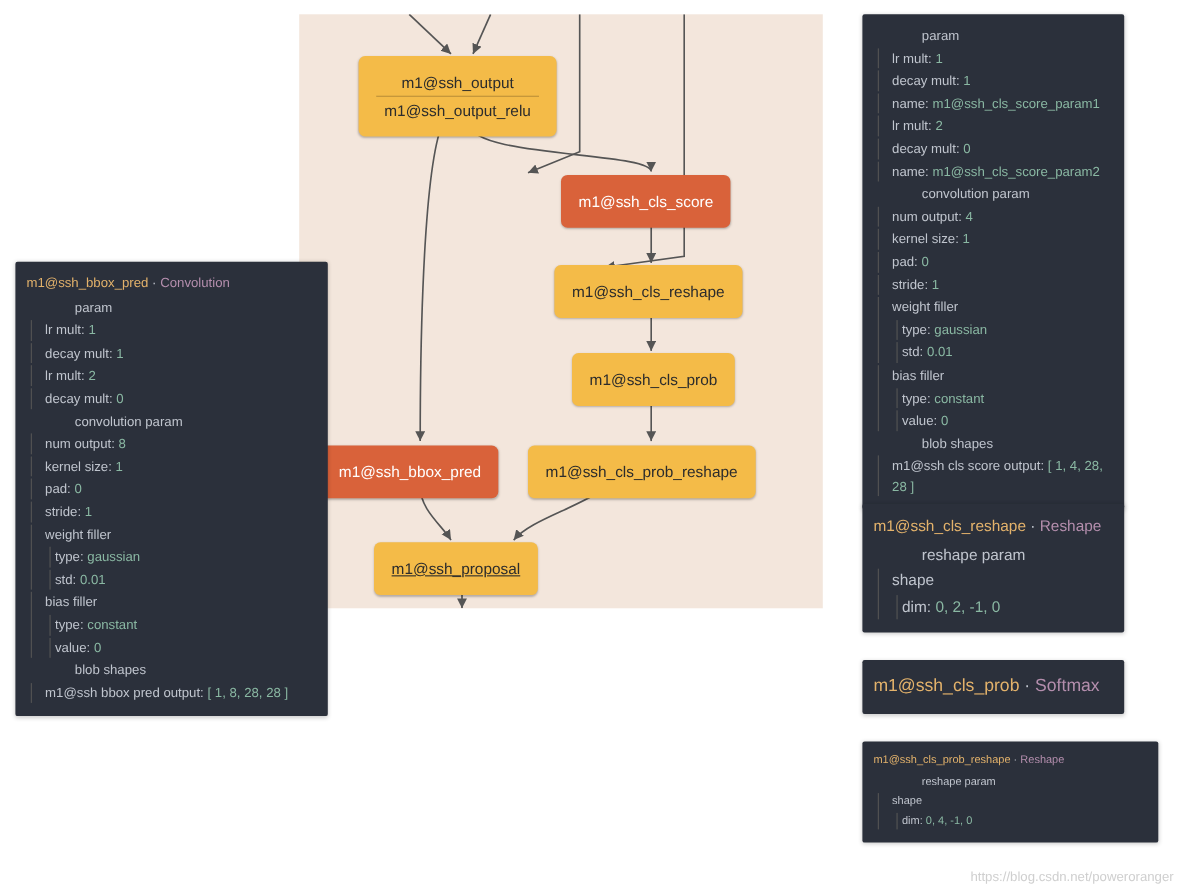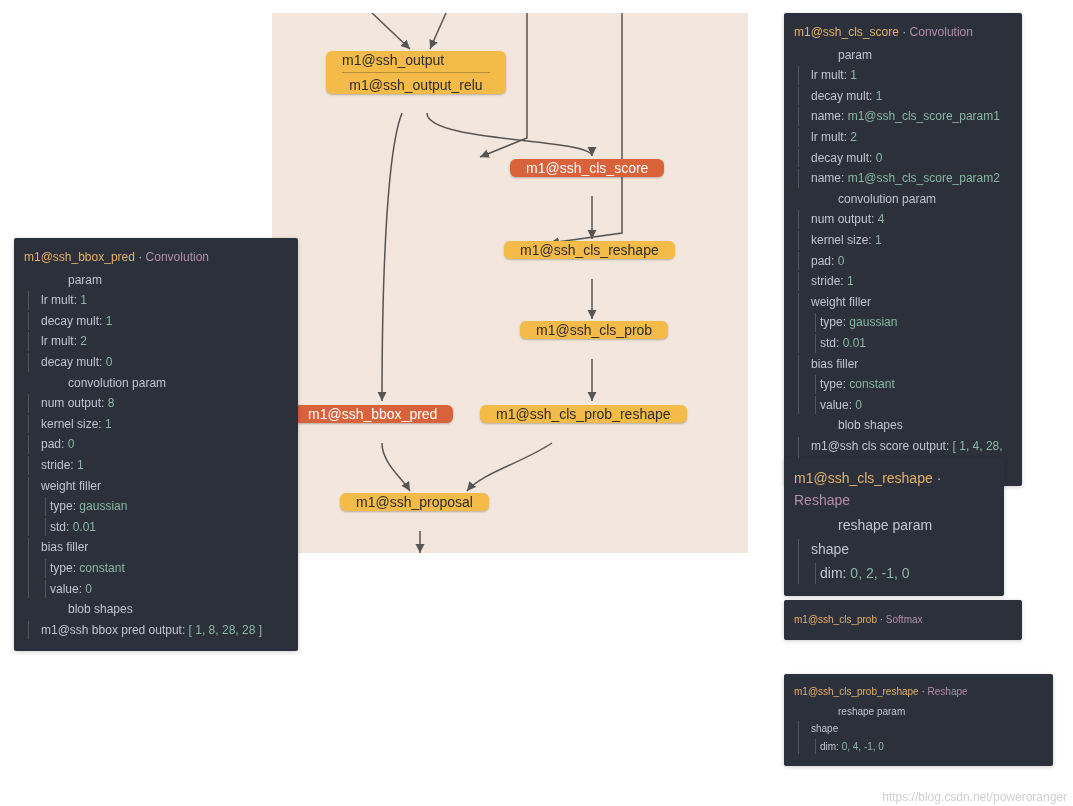--- a/index.html
+++ b/index.html
@@ -41,24 +41,24 @@
     height: 540px;
     background: #f3e6dc;
   }
   .node {
     position: absolute;
     border-radius: 6px;
     font-size: 14px;
     color: #2c2c2c;
     display: flex;
     flex-direction: column;
-    align-items: flex-start;
+    align-items: center;
     justify-content: center;
     text-align: center;
-    padding: 1px 16px;
+    padding: 16px 16px;
     box-shadow: 0 1px 2px rgba(0,0,0,0.25);
   }
   .node.orange { background: #f4bb48; }
   .node.red { background: #d9623a; color: #fff; }
   .node .sub { border-top: 1px solid rgba(0,0,0,0.25); margin-top: 4px; padding-top: 4px; width: 100%; text-align:center;}
   svg.edges { position:absolute; left:0; top:0; width:100%; height:100%; pointer-events:none; }
 
   .watermark {
     position: absolute;
     right: 6px;
@@ -112,21 +112,21 @@
   </div>
   <div class="node orange" style="left:248px; top:308px;">
     <span>m1@ssh_cls_prob</span>
   </div>
   <div class="node red" style="left:20px; top:392px;">
     <span>m1@ssh_bbox_pred</span>
   </div>
   <div class="node orange" style="left:208px; top:392px;">
     <span>m1@ssh_cls_prob_reshape</span>
   </div>
-  <div class="node orange" style="left:68px; top:480px;">
+  <div class="node orange" style="left:68px; top:480px;text-decoration:underline;">
     <span>m1@ssh_proposal</span>
   </div>
 </div>
 
 <div class="panel" style="left:14px; top:238px; width:284px;">
   <div class="title">
     <span class="name">m1@ssh_bbox_pred</span>
     <span class="dot"> · </span>
     <span class="type">Convolution</span>
   </div>
@@ -146,25 +146,20 @@
   </div>
   <div class="kv"><span class="key">bias filler</span>
     <div class="kv2"><span class="key">type: </span><span class="val">constant</span></div>
     <div class="kv2"><span class="key">value: </span><span class="val">0</span></div>
   </div>
   <div class="sec">blob shapes</div>
   <div class="kv"><span class="key">m1@ssh bbox pred output: </span><span class="val">[ 1, 8, 28, 28 ]</span></div>
 </div>
 
 <div class="panel" style="left:784px; top:13px; width:238px;">
-  <div class="title">
-    <span class="name">m1@ssh_cls_score</span>
-    <span class="dot"> · </span>
-    <span class="type">Convolution</span>
-  </div>
   <div class="sec">param</div>
   <div class="kv"><span class="key">lr mult: </span><span class="val">1</span></div>
   <div class="kv"><span class="key">decay mult: </span><span class="val">1</span></div>
   <div class="kv"><span class="key">name: </span><span class="val">m1@ssh_cls_score_param1</span></div>
   <div class="kv"><span class="key">lr mult: </span><span class="val">2</span></div>
   <div class="kv"><span class="key">decay mult: </span><span class="val">0</span></div>
   <div class="kv"><span class="key">name: </span><span class="val">m1@ssh_cls_score_param2</span></div>
   <div class="sec">convolution param</div>
   <div class="kv"><span class="key">num output: </span><span class="val">4</span></div>
   <div class="kv"><span class="key">kernel size: </span><span class="val">1</span></div>
@@ -175,33 +170,33 @@
     <div class="kv2"><span class="key">std: </span><span class="val">0.01</span></div>
   </div>
   <div class="kv"><span class="key">bias filler</span>
     <div class="kv2"><span class="key">type: </span><span class="val">constant</span></div>
     <div class="kv2"><span class="key">value: </span><span class="val">0</span></div>
   </div>
   <div class="sec">blob shapes</div>
   <div class="kv"><span class="key">m1@ssh cls score output: </span><span class="val">[ 1, 4, 28, 28 ]</span></div>
 </div>
 
-<div class="panel" style="left:784px; top:458px; width:220px; font-size:14px;">
+<div class="panel" style="left:784px; top:458px; width:238px; font-size:14px;">
   <div class="title">
     <span class="name">m1@ssh_cls_reshape</span>
     <span class="dot"> · </span>
     <span class="type">Reshape</span>
   </div>
   <div class="sec">reshape param</div>
   <div class="kv"><span class="key">shape</span>
     <div class="kv2"><span class="key">dim: </span><span class="val">0, 2, -1, 0</span></div>
   </div>
 </div>
 
-<div class="panel" style="left:784px; top:600px; width:238px; font-size:10px; padding:12px 10px;">
+<div class="panel" style="left:784px; top:600px; width:238px; font-size:16px; padding:12px 10px;">
   <div class="title" style="margin:0;">
     <span class="name">m1@ssh_cls_prob</span>
     <span class="dot"> · </span>
     <span class="type">Softmax</span>
   </div>
 </div>
 
 <div class="panel" style="left:784px; top:674px; width:269px; font-size:10px;">
   <div class="title">
     <span class="name">m1@ssh_cls_prob_reshape</span>

